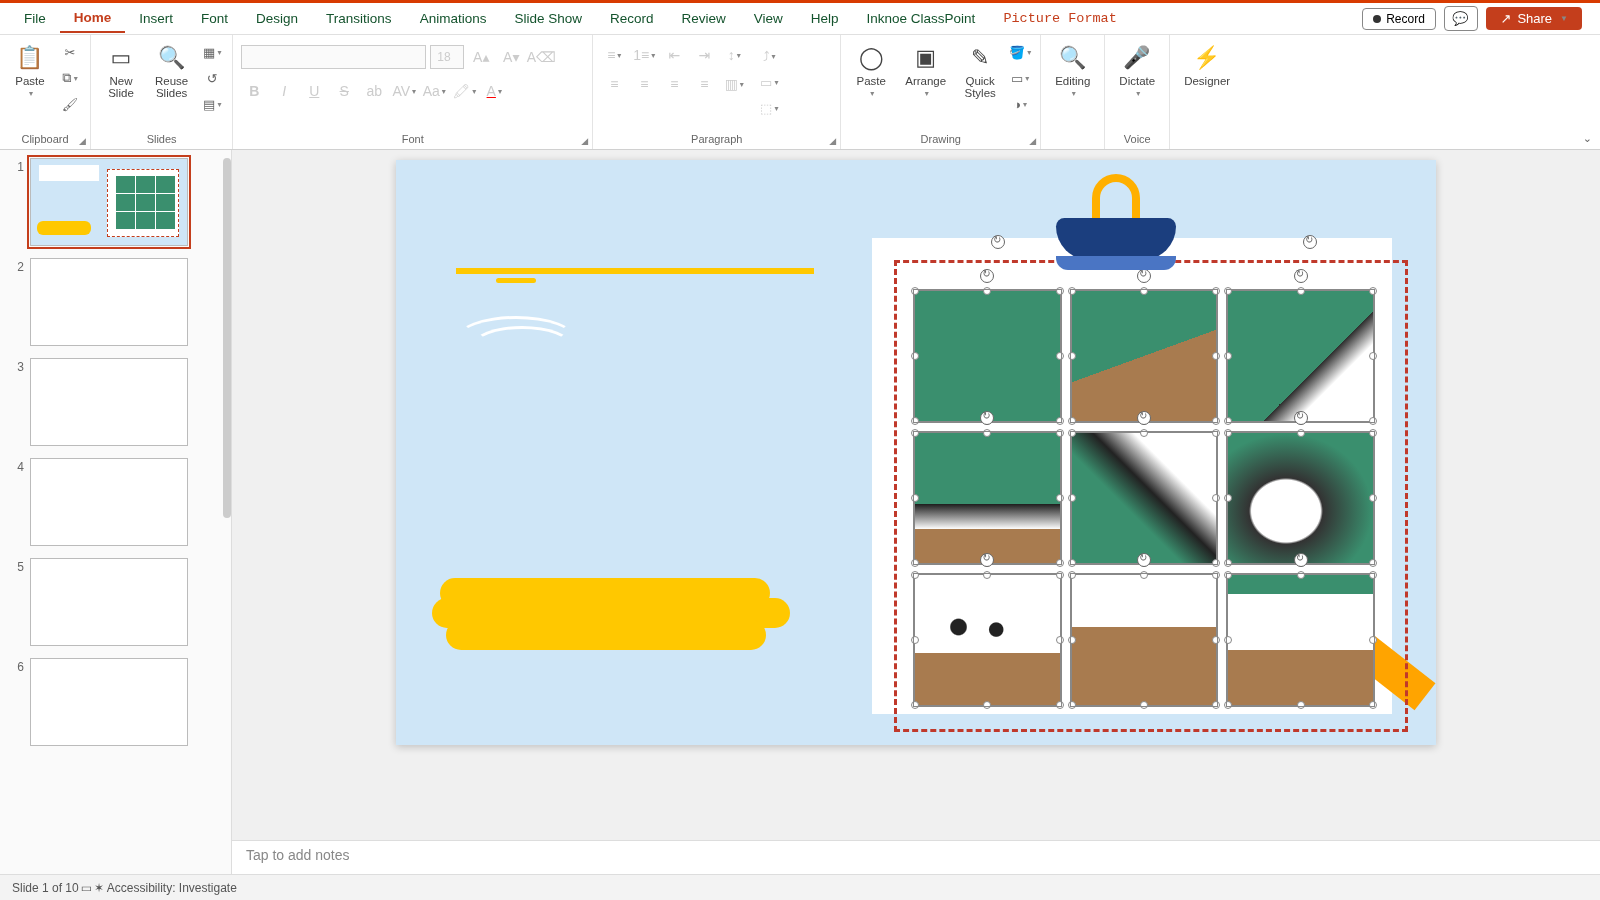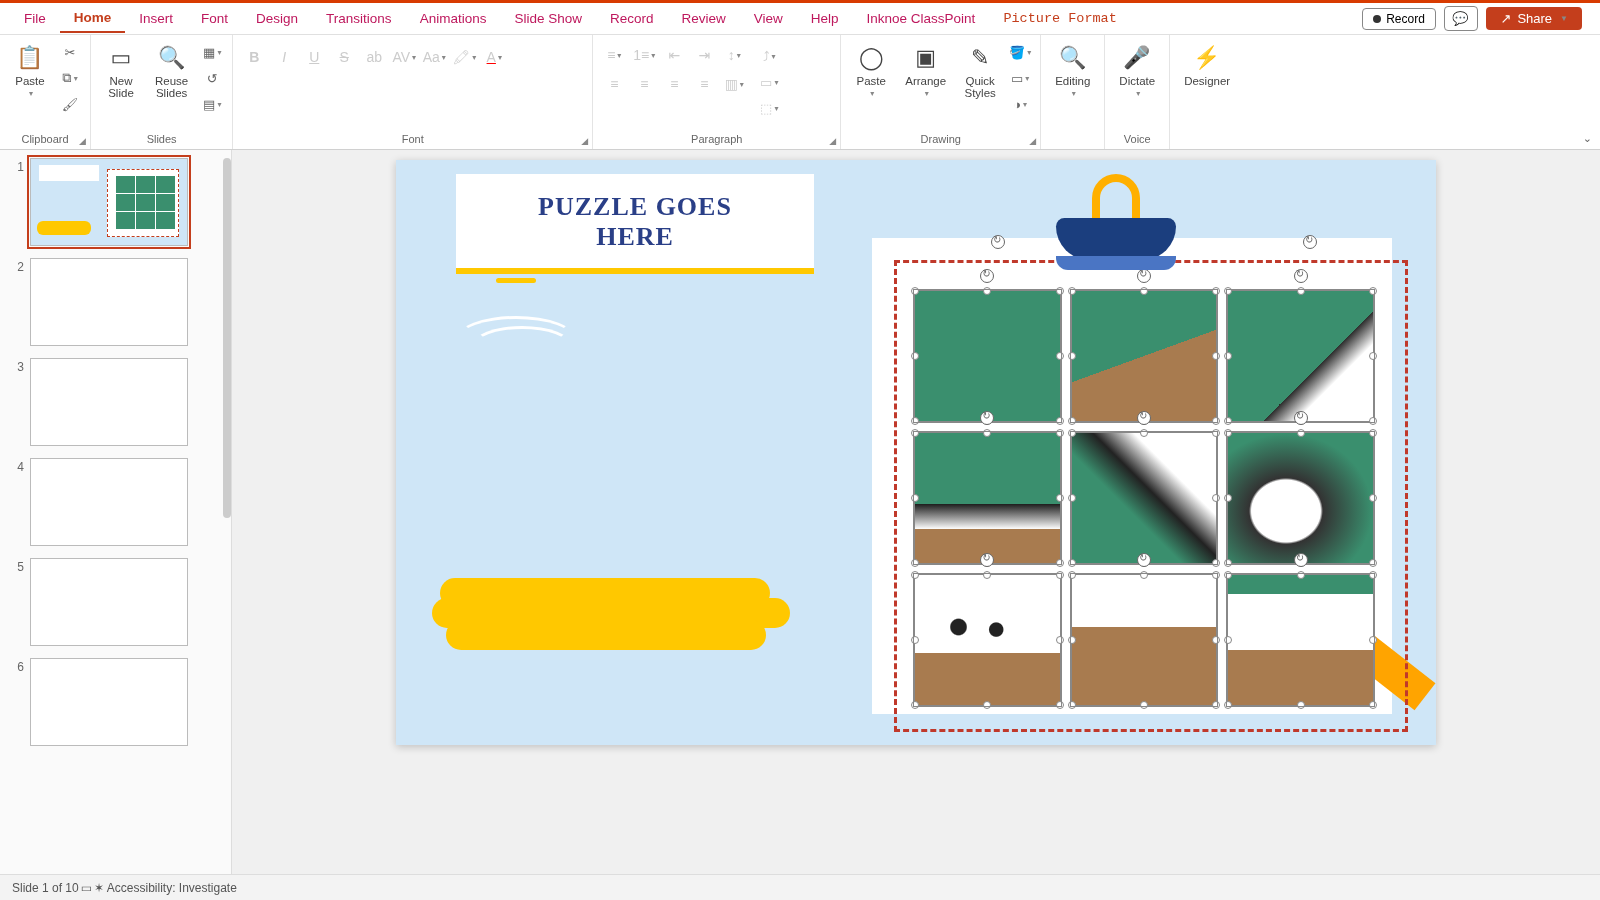--- a/index.html
+++ b/index.html
@@ -1,20 +1,20 @@
 <!DOCTYPE html>
 <html><head>
 <meta charset="utf-8">
 <style>
 * { margin: 0; padding: 0; box-sizing: border-box; font-family: "Segoe UI", Arial, sans-serif; }
 body { background: #f3f3f3; width: 1600px; height: 900px; overflow: hidden; display: flex; flex-direction: column; }
 .title-bar-red { height: 3px; background: #d83b01; }
 .menu-row { height: 32px; background: #fff; display: flex; align-items: center; padding: 0 10px; border-bottom: 1px solid #e0e0e0; justify-content: space-between; }
 .menu-left { display: flex; align-items: center; gap: 0; }
-.menu-item { padding: 6px 14px; font-size: 13.5px; color: #be185d; cursor: pointer; }
+.menu-item { padding: 6px 14px; font-size: 13.5px; color: #14532d; cursor: pointer; }
 .menu-item.active { color: #c43e1c; font-weight: 600; border-bottom: 2px solid #c43e1c; }
 .menu-item.context { color: #c43e1c; font-family: Liberation Mono, monospace; }
 .menu-right { display: flex; align-items: center; gap: 8px; padding-right: 8px; }
 .record-btn { border: 1px solid #888; border-radius: 4px; padding: 3px 10px; font-size: 12px; display: flex; align-items: center; gap: 5px; background: #fff; }
 .record-dot { width: 8px; height: 8px; background: #333; border-radius: 50%; }
 .comment-btn { border: 1px solid #888; border-radius: 4px; padding: 4px 8px; background: #fff; }
 .share-btn { background: #c43e1c; color: #fff; border: none; border-radius: 4px; padding: 4px 14px; font-size: 13px; display: flex; align-items: center; gap: 6px; }
 .ribbon { height: 115px; background: #fff; display: flex; border-bottom: 1px solid #d0d0d0; position: relative; }
 .ribbon-group { display: flex; flex-direction: column; padding: 4px 8px 2px; border-right: 1px solid #e4e4e4; }
 .ribbon-group-buttons { display: flex; flex: 1; align-items: flex-start; gap: 6px; }
@@ -188,20 +188,27 @@
             <span class="chevron">▾</span>
           </div>
       </div>
     </div>
     <div class="ribbon-group-label">Slides</div>
   </div>
 
   <div class="ribbon-group" style="min-width:360px">
     <div style="display:flex;flex-direction:column;gap:6px;flex:1;padding-top:4px">
       <div class="font-row">
+        <div class="font-box font-name disabled" title=""></div>
+        <div class="font-box font-size disabled">18</div>
+        <div class="fmt-btn disabled">A▴</div>
+        <div class="fmt-btn disabled">A▾</div>
+        <div class="fmt-btn disabled">A⌫</div>
+      </div>
+      <div class="font-row">
         <div class="fmt-btn disabled">
             <b>B</b>
           </div>
         <div class="fmt-btn disabled">
             <i>I</i>
           </div>
         <div class="fmt-btn disabled">
             <u>U</u>
           </div>
         <div class="fmt-btn disabled">
@@ -343,24 +350,20 @@
     <div class="thumb-row">
         <div class="thumb-num">6</div>
         <div class="thumb"></div>
       </div>
     <div class="thumb-scroll-shadow"></div>
   </div>
 
   <div class="main-area">
     <div class="slide-viewport">
       <div class="slide">
-        <div class="title-box">
-          <div class="title-text" style="white-space:pre-line">PUZZLE GOES
-HERE</div>
-        </div>
         <div class="title-underline"></div>
         <div class="title-under-squiggle"></div>
         <div class="scribble">
           <div class="arc a1"></div>
             <div class="arc a2"></div>
         </div>
         <div class="paint-stroke">
           <div class="blob b1"></div>
             <div class="blob b2"></div>
             <div class="blob b3"></div>
@@ -482,20 +485,23 @@
                 <div class="handle h-ml"></div>
                 <div class="handle h-mr"></div>
                 <div class="handle h-bl"></div>
                 <div class="handle h-bm"></div>
                 <div class="handle h-br"></div>
               </div>
           </div>
         </div>
       </div>
     </div>
+    <div class="notes-area">
+      <span>Tap to add notes</span>
+    </div>
   </div>
 </div>
 
 <div class="status-bar">
   <div class="status-left">
     <span>Slide 1 of 10</span>
     <span>▭</span>
     <span>✶ <span>Accessibility: Investigate</span></span>
   </div>
 </div>

